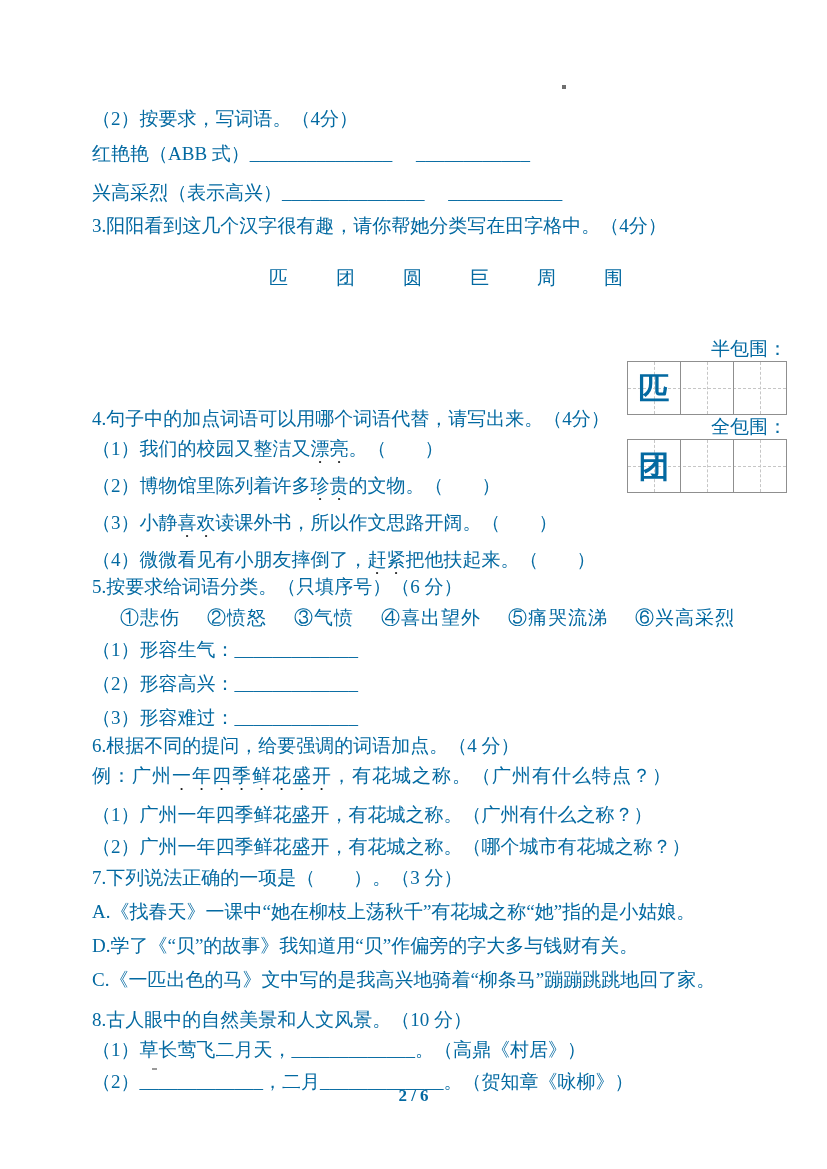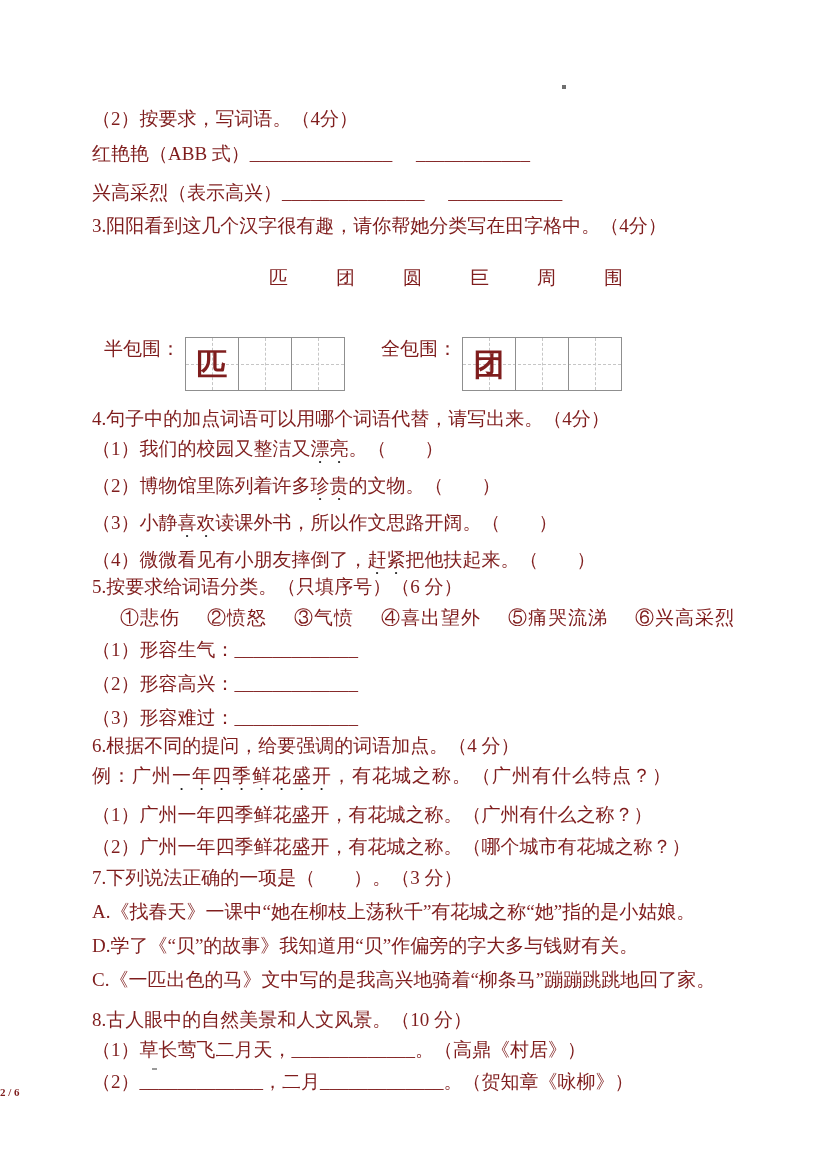--- a/index.html
+++ b/index.html
@@ -2,21 +2,21 @@
 <html><head>
 <meta charset="utf-8">
 <style>
   html,body{margin:0;padding:0;background:#e8e8e8;}
   .page{
     position:relative;
     width:827px;height:1169px;
     margin:0 auto;
     background:#ffffff;
     font-family:"Liberation Serif","DejaVu Serif",serif;
-    color:#7f1d1d;
+    color:#0369a1;
     overflow:hidden;
     box-sizing:border-box;
     padding:107px 40px 0 92px;
   }
   .page p{
     margin:0;
     font-size:19px;
     line-height:24px;
     white-space:pre;
   }
@@ -29,23 +29,24 @@
     position:absolute;left:0;right:0;top:100%;
     margin-top:-3px;
     text-align:center;
     font-size:9px;line-height:1;
     color:#1c1c1c;
   }
   
   .char-row{display:flex;gap:48px;margin-left:158px;}
   
   .grid-row{
-    display:flex;align-items:flex-start;
-    margin-left:12px;margin-top:23px;
+    display:flex;align-items:flex-end;
+    margin-left:20px;margin-top:23px;
     height:54px;
+    flex-direction:column;
   }
   .tzg-label{font-size:19px;line-height:24px;white-space:pre;}
   .tzg{
     display:flex;position:relative;
     border:1px solid #8f8f8f;
     margin-left:5px;
     background:#fff;
   }
   .tzg .cell{
     width:52px;height:52px;
@@ -62,21 +63,22 @@
     border-top:1px dashed #c6c6c6;
     z-index:0;
   }
   .tzg-char{
     position:relative;z-index:1;
     font-size:31px;font-weight:bold;line-height:1;
   }
   .words span+span{margin-left:27px;}
   .footer{
     position:absolute;left:0;top:1086px;width:827px;
-    font-size:11px;font-weight:bold;
+    text-align:center;
+    font-size:17px;font-weight:bold;
     font-family:"Liberation Serif","DejaVu Serif",serif;
   }
   .speck-a{position:absolute;left:562px;top:85px;width:4px;height:4px;background:#6f6f6f;}
   .speck-b{position:absolute;left:152px;top:1068px;width:5px;height:2px;background:#9a9a9a;}
 </style>
 </head>
 <body>
 
 <div class="page">
 

